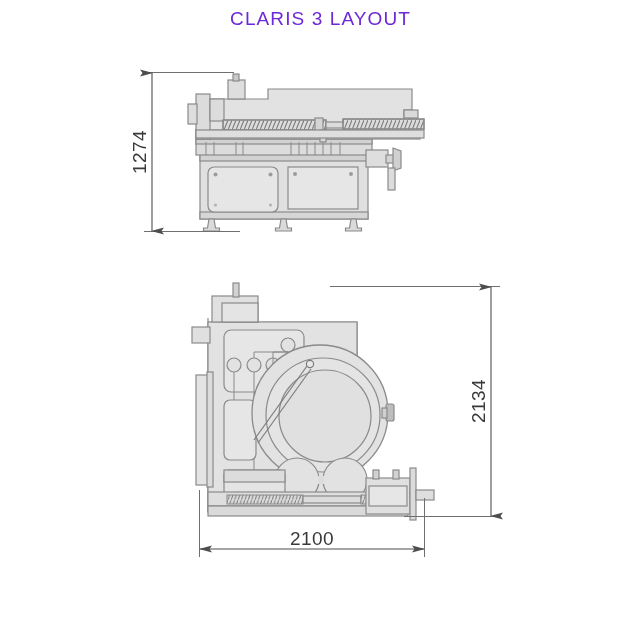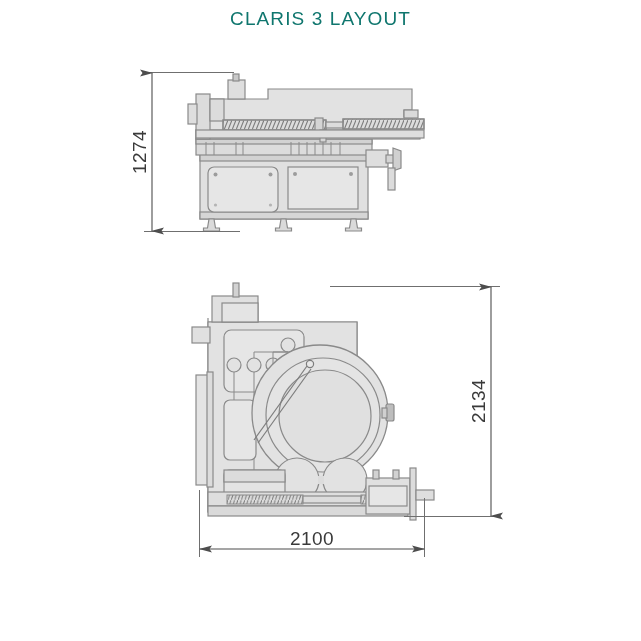--- a/index.html
+++ b/index.html
@@ -7,21 +7,21 @@
     width:641px;height:641px;background:#ffffff;
     font-family:"Liberation Sans", sans-serif;
     overflow:hidden;
   }
   #page{position:relative;width:641px;height:641px;}
   #drawing-title{
     position:absolute;top:8px;left:0;width:641px;
     text-align:center;
     font-size:19px;
     letter-spacing:1.1px;
-    color:#0f766e;
+    color:#6d28d9;
     font-weight:400;
     white-space:nowrap;
   }
   svg{position:absolute;top:0;left:0;display:block;}
   .dimtext{
     font-family:"Liberation Sans", sans-serif;
     font-size:19px;
     fill:#3a3a3a;
     letter-spacing:0.4px;
   }

